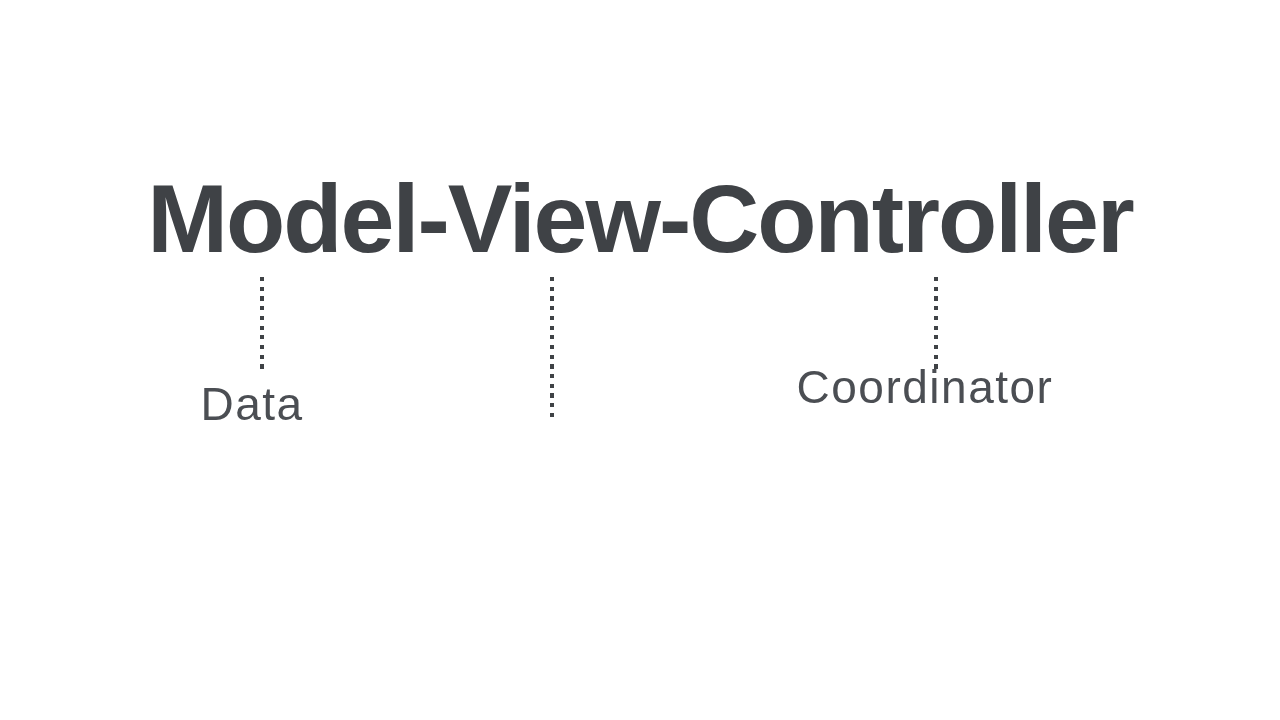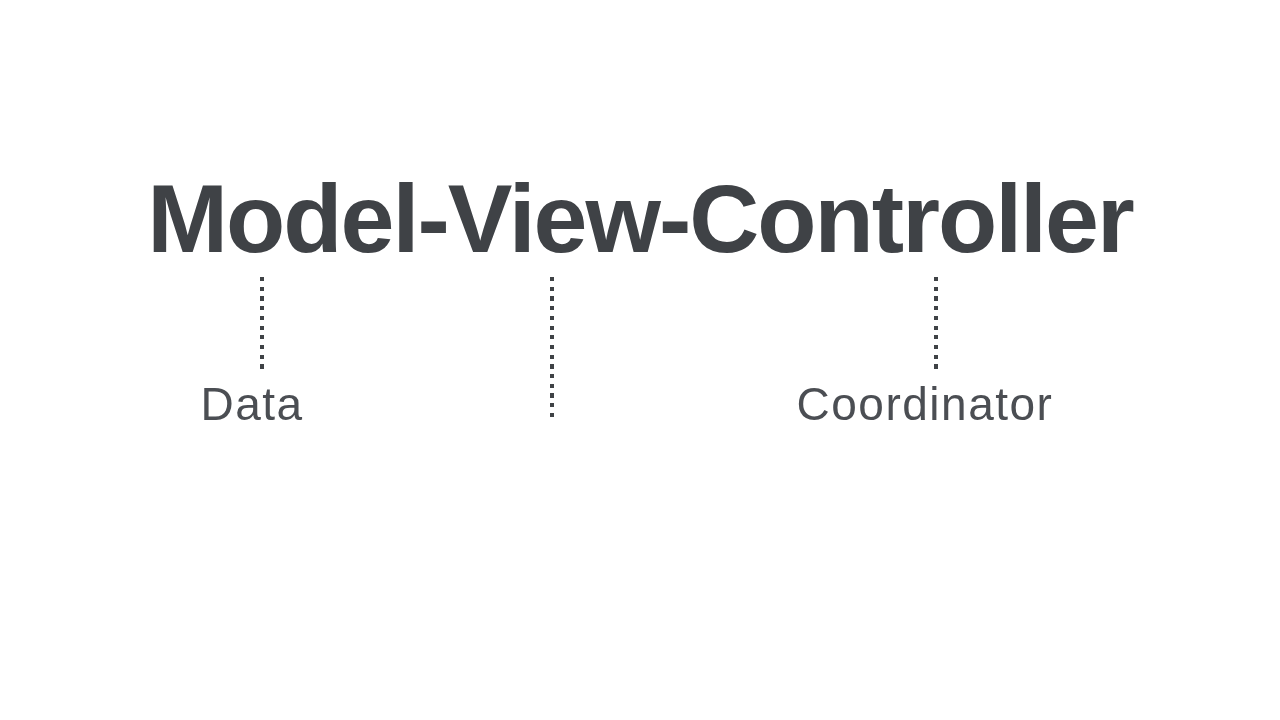--- a/index.html
+++ b/index.html
@@ -60,21 +60,21 @@
     transform: translateX(-50%);
     font-size: 46px;
     font-weight: 300;
     line-height: 1;
     letter-spacing: 1.5px;
     color: var(--c-label);
     white-space: nowrap;
   }
   .term-label.data        { left: 252px; top: 381px; }
   .term-label.ui          { left: 545px; top: 432px; }
-  .term-label.coordinator { left: 925px; top: 381px; text-align: center; }
+  .term-label.coordinator { left: 925px; top: 364px; text-align: center; }
 </style>
 </head>
 <body>
 
 <div class="canvas">
 
   <h1 class="title">Model-View-Controller</h1>
 
   <div class="connector model"></div>
 

